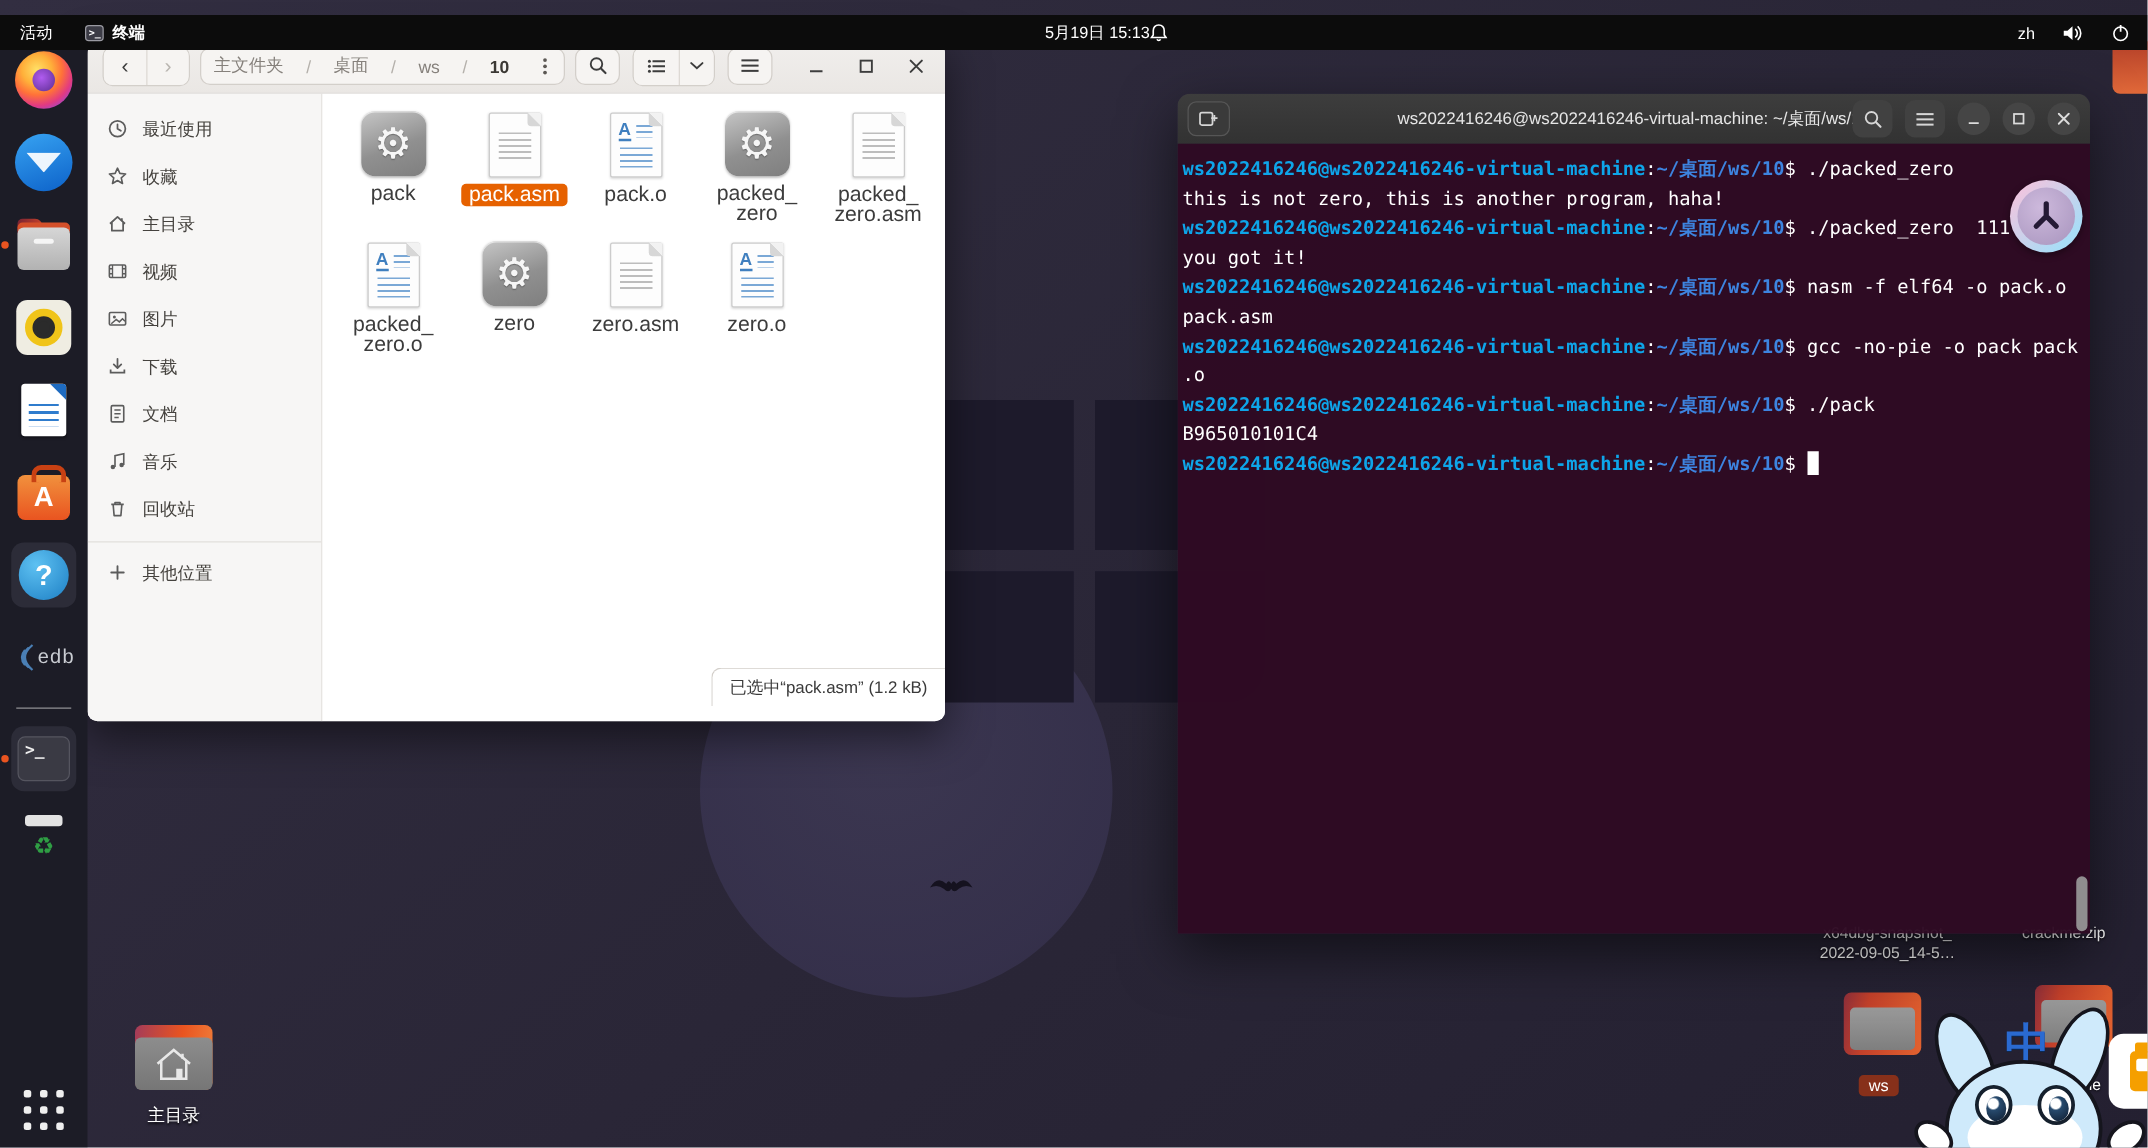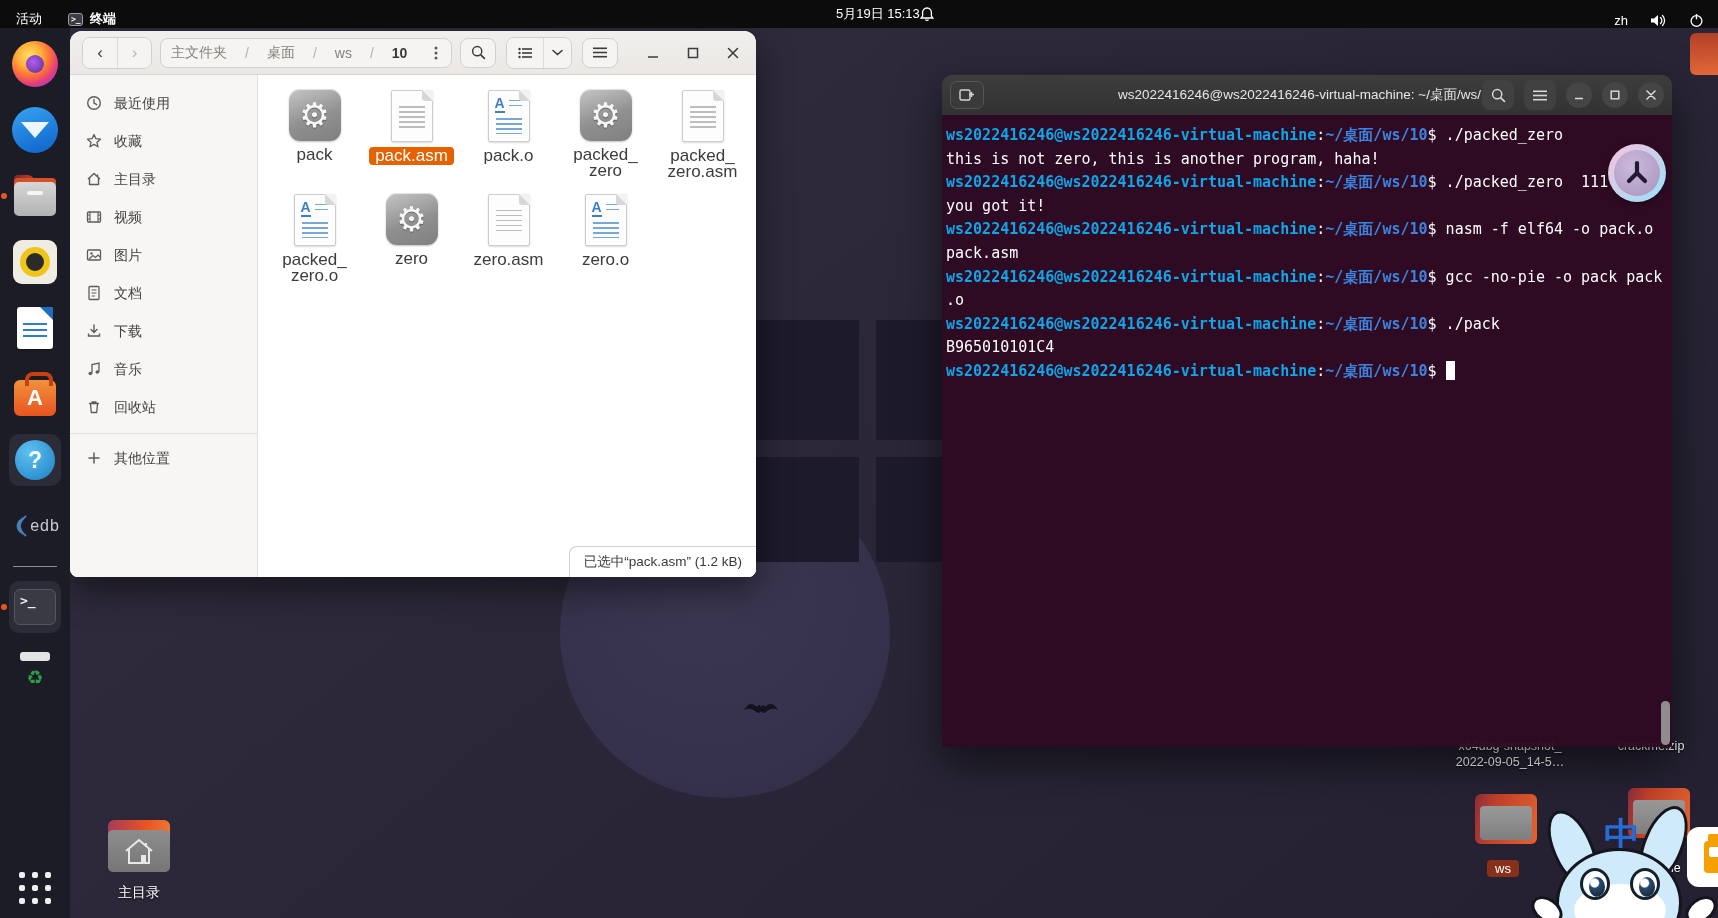--- a/index.html
+++ b/index.html
@@ -18,22 +18,22 @@
   .wp-win div { background:#1d1a2b; }
   .wp-win div:nth-child(1){ border-top-left-radius:30px; }
   .wp-win div:nth-child(2){ border-top-right-radius:30px; }
   .wp-win div:nth-child(3){ border-bottom-left-radius:30px; }
   .wp-win div:nth-child(4){ border-bottom-right-radius:30px; }
   .wp-bat { position:absolute; left:742px; top:698px; z-index:2; }
   .wp-folder-sliver { position:absolute; left:1690px; top:33px; width:40px; height:42px; z-index:2;
     background:linear-gradient(#b33f28,#e26a3a); border-radius:6px 0 0 6px; }
 
   
-  .topbar { position:absolute; left:0; top:0; width:1718px; height:28px; background:#0c0c0c;
-    color:#fff; font-size:13px; display:flex; align-items:flex-end; z-index:50; }
+  .topbar { position:absolute; left:0; top:12px; width:1718px; height:28px; background:#0c0c0c;
+    color:#fff; font-size:13px; display:flex; align-items:center; z-index:50; }
   .tb-left { display:flex; align-items:center; gap:26px; padding-left:16px; }
   .tb-app { display:flex; align-items:center; gap:7px; font-weight:bold; }
   .tb-app-ico { width:15px; height:13px; background:#3c3c46; border:1px solid #9a9aa2; border-radius:3px;
     color:#fff; font-size:8px; line-height:11px; padding-left:2px; font-family:"DejaVu Sans Mono",monospace; }
   .tb-center { position:absolute; left:836px; top:0; height:28px; display:flex; align-items:center; }
   .tb-right { margin-left:auto; display:flex; align-items:center; gap:22px; padding-right:14px; }
 
   
   .dock { position:absolute; left:0; top:28px; width:70px; height:890px; background:#1c1c26;
     display:flex; flex-direction:column; align-items:center; padding-top:10px; gap:14px; z-index:40; }
@@ -133,21 +133,21 @@
   .icon-page::after { content:""; position:absolute; top:-1px; right:-1px; width:11px; height:11px;
     background:linear-gradient(225deg,#f2f2f2 49%,#d7d7d7 51%); border-radius:0 2px 0 3px; }
   .icon-page .plines { position:absolute; left:7px; right:7px; top:15px; height:24px;
     background:repeating-linear-gradient(#bdbdbd 0 1.5px, transparent 1.5px 5px); }
   .icon-page .A { position:absolute; left:6px; top:5px; color:#3f7fbf; font-weight:bold; font-size:14px;
     border-bottom:2px solid #3f7fbf; line-height:15px; }
   .icon-page .alines { position:absolute; left:20px; right:7px; top:9px; height:10px;
     background:repeating-linear-gradient(#7aa8d6 0 1.5px, transparent 1.5px 5px); }
   .icon-page .blines { position:absolute; left:7px; right:7px; top:27px; height:16px;
     background:repeating-linear-gradient(#7aa8d6 0 1.5px, transparent 1.5px 5px); }
-  .status-pill { position:absolute; right:0; bottom:0; background:#fff; border:1px solid #d3cfca;
+  .status-pill { position:absolute; right:0; bottom:12px; background:#fff; border:1px solid #d3cfca;
     border-right:none; border-bottom:none; border-radius:8px 0 0 0; padding:6px 14px; font-size:13.5px;
     color:#3a3a3a; }
 
   
   .term-win { position:absolute; left:942px; top:75px; width:730px; height:672px; z-index:30;
     border-radius:10px 10px 0 0; box-shadow:0 16px 44px rgba(0,0,0,.55); overflow:hidden;
     display:flex; flex-direction:column; }
   .term-header { height:40px; flex:none; background:linear-gradient(#3d3d3d,#323232);
     display:flex; align-items:center; padding:0 8px; color:#d6d6d6; position:relative; }
   .term-title { position:absolute; left:0; right:0; text-align:center; font-size:13.5px; color:#e6e6e6; }
@@ -425,31 +425,31 @@
         <div class="side-row">
           <span><svg width="16" height="16" viewBox="0 0 16 16">
               <rect x="1.5" y="3" width="13" height="10" rx="1" fill="none" stroke="#5c5c5c" stroke-width="1.3"></rect>
               <circle cx="5.5" cy="6.5" r="1.2" fill="#5c5c5c"></circle>
               <path d="M3 12 L7 8.5 L9.5 10.5 L12 8 L14 10" fill="none" stroke="#5c5c5c" stroke-width="1.2"></path>
             </svg></span>
           <span>图片</span>
         </div>
         <div class="side-row">
           <span><svg width="16" height="16" viewBox="0 0 16 16">
+              <path d="M8 2 V9 M5 6.5 L8 9.5 L11 6.5" fill="none" stroke="#5c5c5c" stroke-width="1.4" stroke-linecap="round" stroke-linejoin="round"></path>
+              <path d="M2.5 10.5 V13 H13.5 V10.5" fill="none" stroke="#5c5c5c" stroke-width="1.4"></path>
+            </svg></span>
+          <span>下载</span>
+        </div>
+        <div class="side-row">
+          <span><svg width="16" height="16" viewBox="0 0 16 16">
               <rect x="3" y="1.5" width="10" height="13" rx="1" fill="none" stroke="#5c5c5c" stroke-width="1.3"></rect>
               <path d="M5.5 5 H10.5 M5.5 8 H10.5 M5.5 11 H9" stroke="#5c5c5c" stroke-width="1.1"></path>
             </svg></span>
           <span>文档</span>
-        </div>
-        <div class="side-row">
-          <span><svg width="16" height="16" viewBox="0 0 16 16">
-              <path d="M8 2 V9 M5 6.5 L8 9.5 L11 6.5" fill="none" stroke="#5c5c5c" stroke-width="1.4" stroke-linecap="round" stroke-linejoin="round"></path>
-              <path d="M2.5 10.5 V13 H13.5 V10.5" fill="none" stroke="#5c5c5c" stroke-width="1.4"></path>
-            </svg></span>
-          <span>下载</span>
         </div>
         <div class="side-row">
           <span><svg width="16" height="16" viewBox="0 0 16 16">
               <path d="M6 12.5 V3.5 L13 2 V11" fill="none" stroke="#5c5c5c" stroke-width="1.3"></path>
               <circle cx="4.3" cy="12.5" r="1.8" fill="#5c5c5c"></circle>
               <circle cx="11.3" cy="11" r="1.8" fill="#5c5c5c"></circle>
             </svg></span>
           <span>音乐</span>
         </div>
         <div class="side-row">

